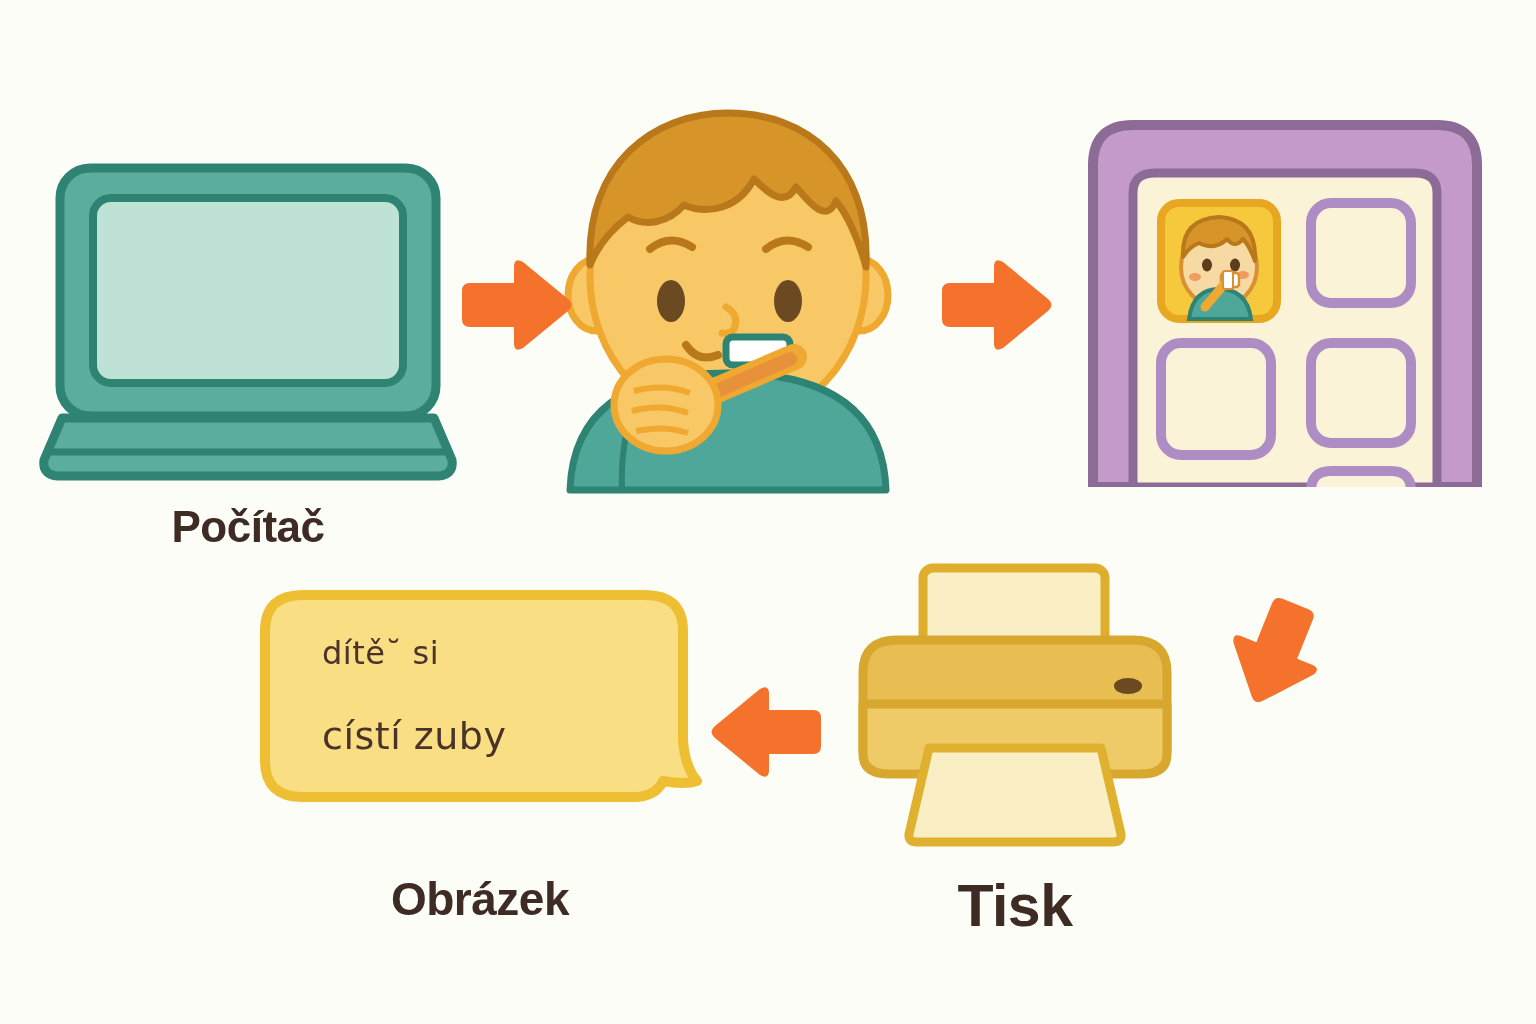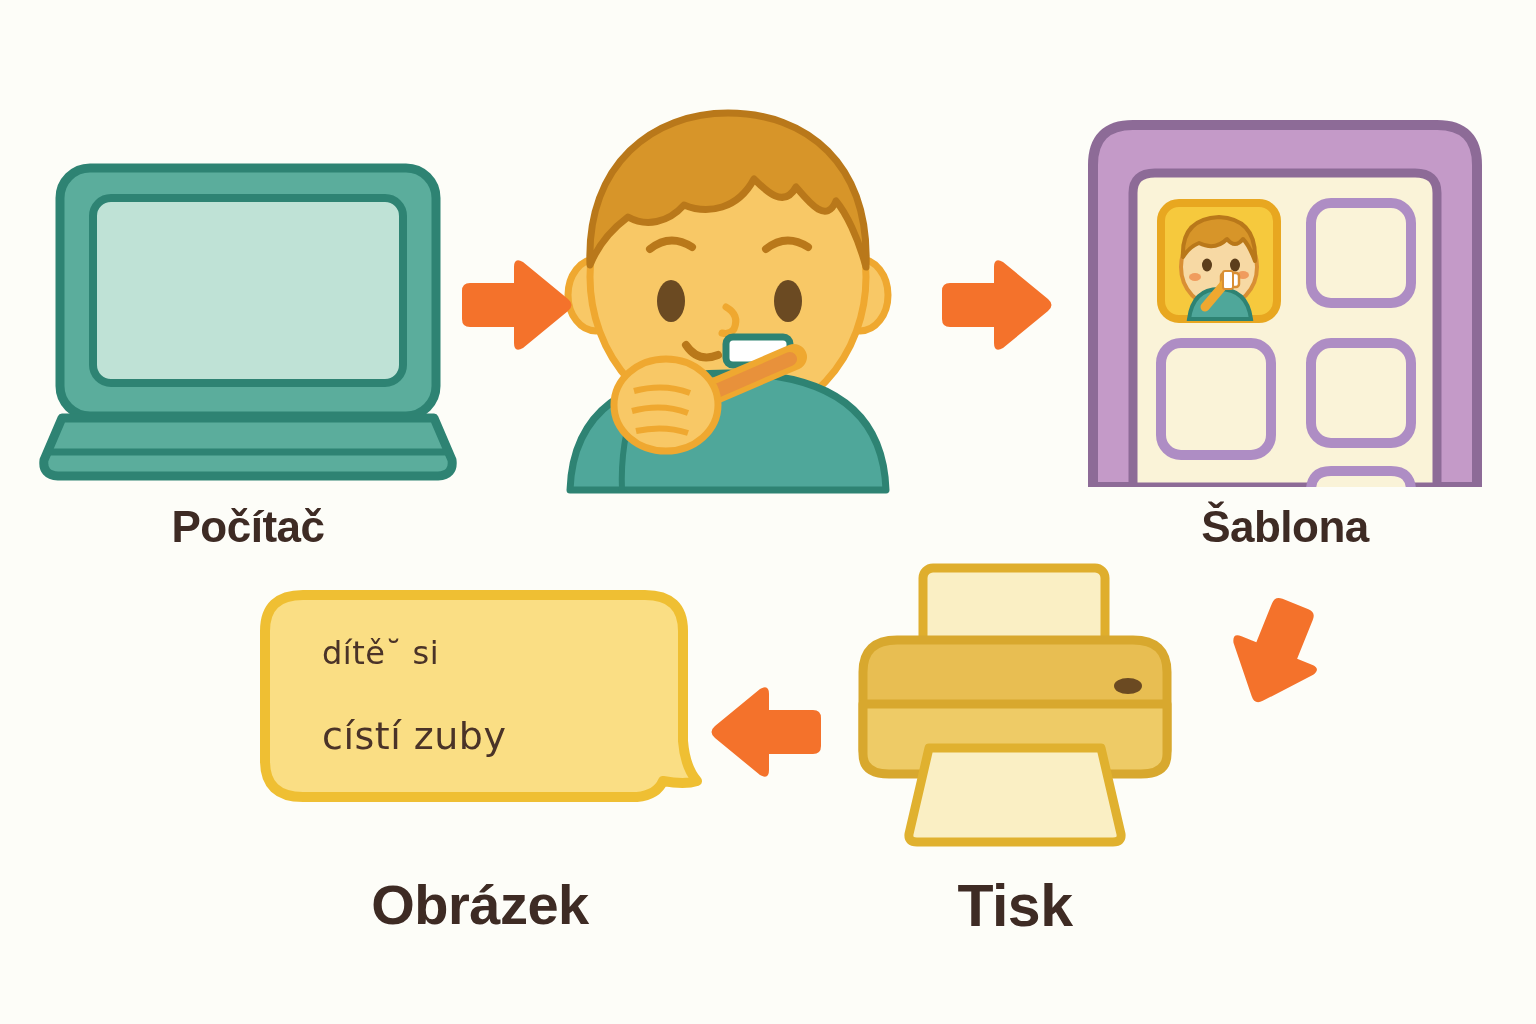--- a/index.html
+++ b/index.html
@@ -65,21 +65,21 @@
   #arrow-1 { left: 452px; top: 245px; width: 125px; height: 100px; }
   #arrow-2 { left: 932px; top: 245px; width: 125px; height: 100px; }
   #arrow-3 { left: 1203px; top: 575px; width: 120px; height: 125px; }
   #arrow-4 { left: 706px; top: 672px; width: 125px; height: 100px; }
 
   
   #label-pocitac  { left: 38px;   top: 492px; width: 420px; font-size: 44px; }
   #label-zadani   { left: 548px;  top: 492px; width: 360px; font-size: 44px; }
   #label-sablona  { left: 1085px; top: 492px; width: 400px; font-size: 44px; }
   #label-tisk     { left: 845px;  top: 862px; width: 340px; font-size: 59px; }
-  #label-obrazek  { left: 240px;  top: 862px; width: 480px; font-size: 56px; }
+  #label-obrazek  { left: 240px;  top: 862px; width: 480px; font-size: 46px; }
 
   #bubble-line1 { left: 322px; top: 624px; font-size: 32px; }
   #bubble-line2 { left: 322px; top: 704px; font-size: 38px; }
 </style>
 </head>
 <body>
 
 <div id="canvas">
 
   <div class="node" id="laptop-node">
@@ -169,21 +169,20 @@
 
       <rect x="226" y="88" width="100" height="100" rx="20" ry="20" fill="#FAF3D8" stroke="#AE8DC4" stroke-width="10"></rect>
 
       <rect x="76" y="228" width="110" height="112" rx="20" ry="20" fill="#FAF3D8" stroke="#AE8DC4" stroke-width="10"></rect>
 
       <rect x="226" y="228" width="100" height="100" rx="20" ry="20" fill="#FAF3D8" stroke="#AE8DC4" stroke-width="10"></rect>
 
       <path d="M 226 372 L 226 376 Q 226 356 246 356 L 306 356 Q 326 356 326 376 L 326 372" fill="#FAF3D8" stroke="#AE8DC4" stroke-width="10"></path>
     </svg>
   </div>
-  <div class="label" id="label-sablona">Šablona</div>
 
   <div class="node" id="printer-node">
     <svg width="340" height="300" viewBox="0 0 340 300" xmlns="http://www.w3.org/2000/svg">
 
       <rect x="78" y="10" width="182" height="100" rx="10" ry="10" fill="#FAEFC4" stroke="#DFAE2D" stroke-width="9"></rect>
 
       <path d="M 18 114 Q 18 82 52 82 L 288 82 Q 322 82 322 114 L 322 192 Q 322 198 314 198 L 26 198 Q 18 198 18 192 Z" fill="#E8BE52" stroke="#D8A82E" stroke-width="9" stroke-linejoin="round"></path>
       <path d="M 18 146 L 18 196 Q 18 216 44 216 L 296 216 Q 322 216 322 196 L 322 146 Z" fill="#EECB66" stroke="#D8A82E" stroke-width="9" stroke-linejoin="round"></path>
 
       <line x1="20" y1="147" x2="320" y2="147" stroke="#D8A82E" stroke-width="5"></line>

